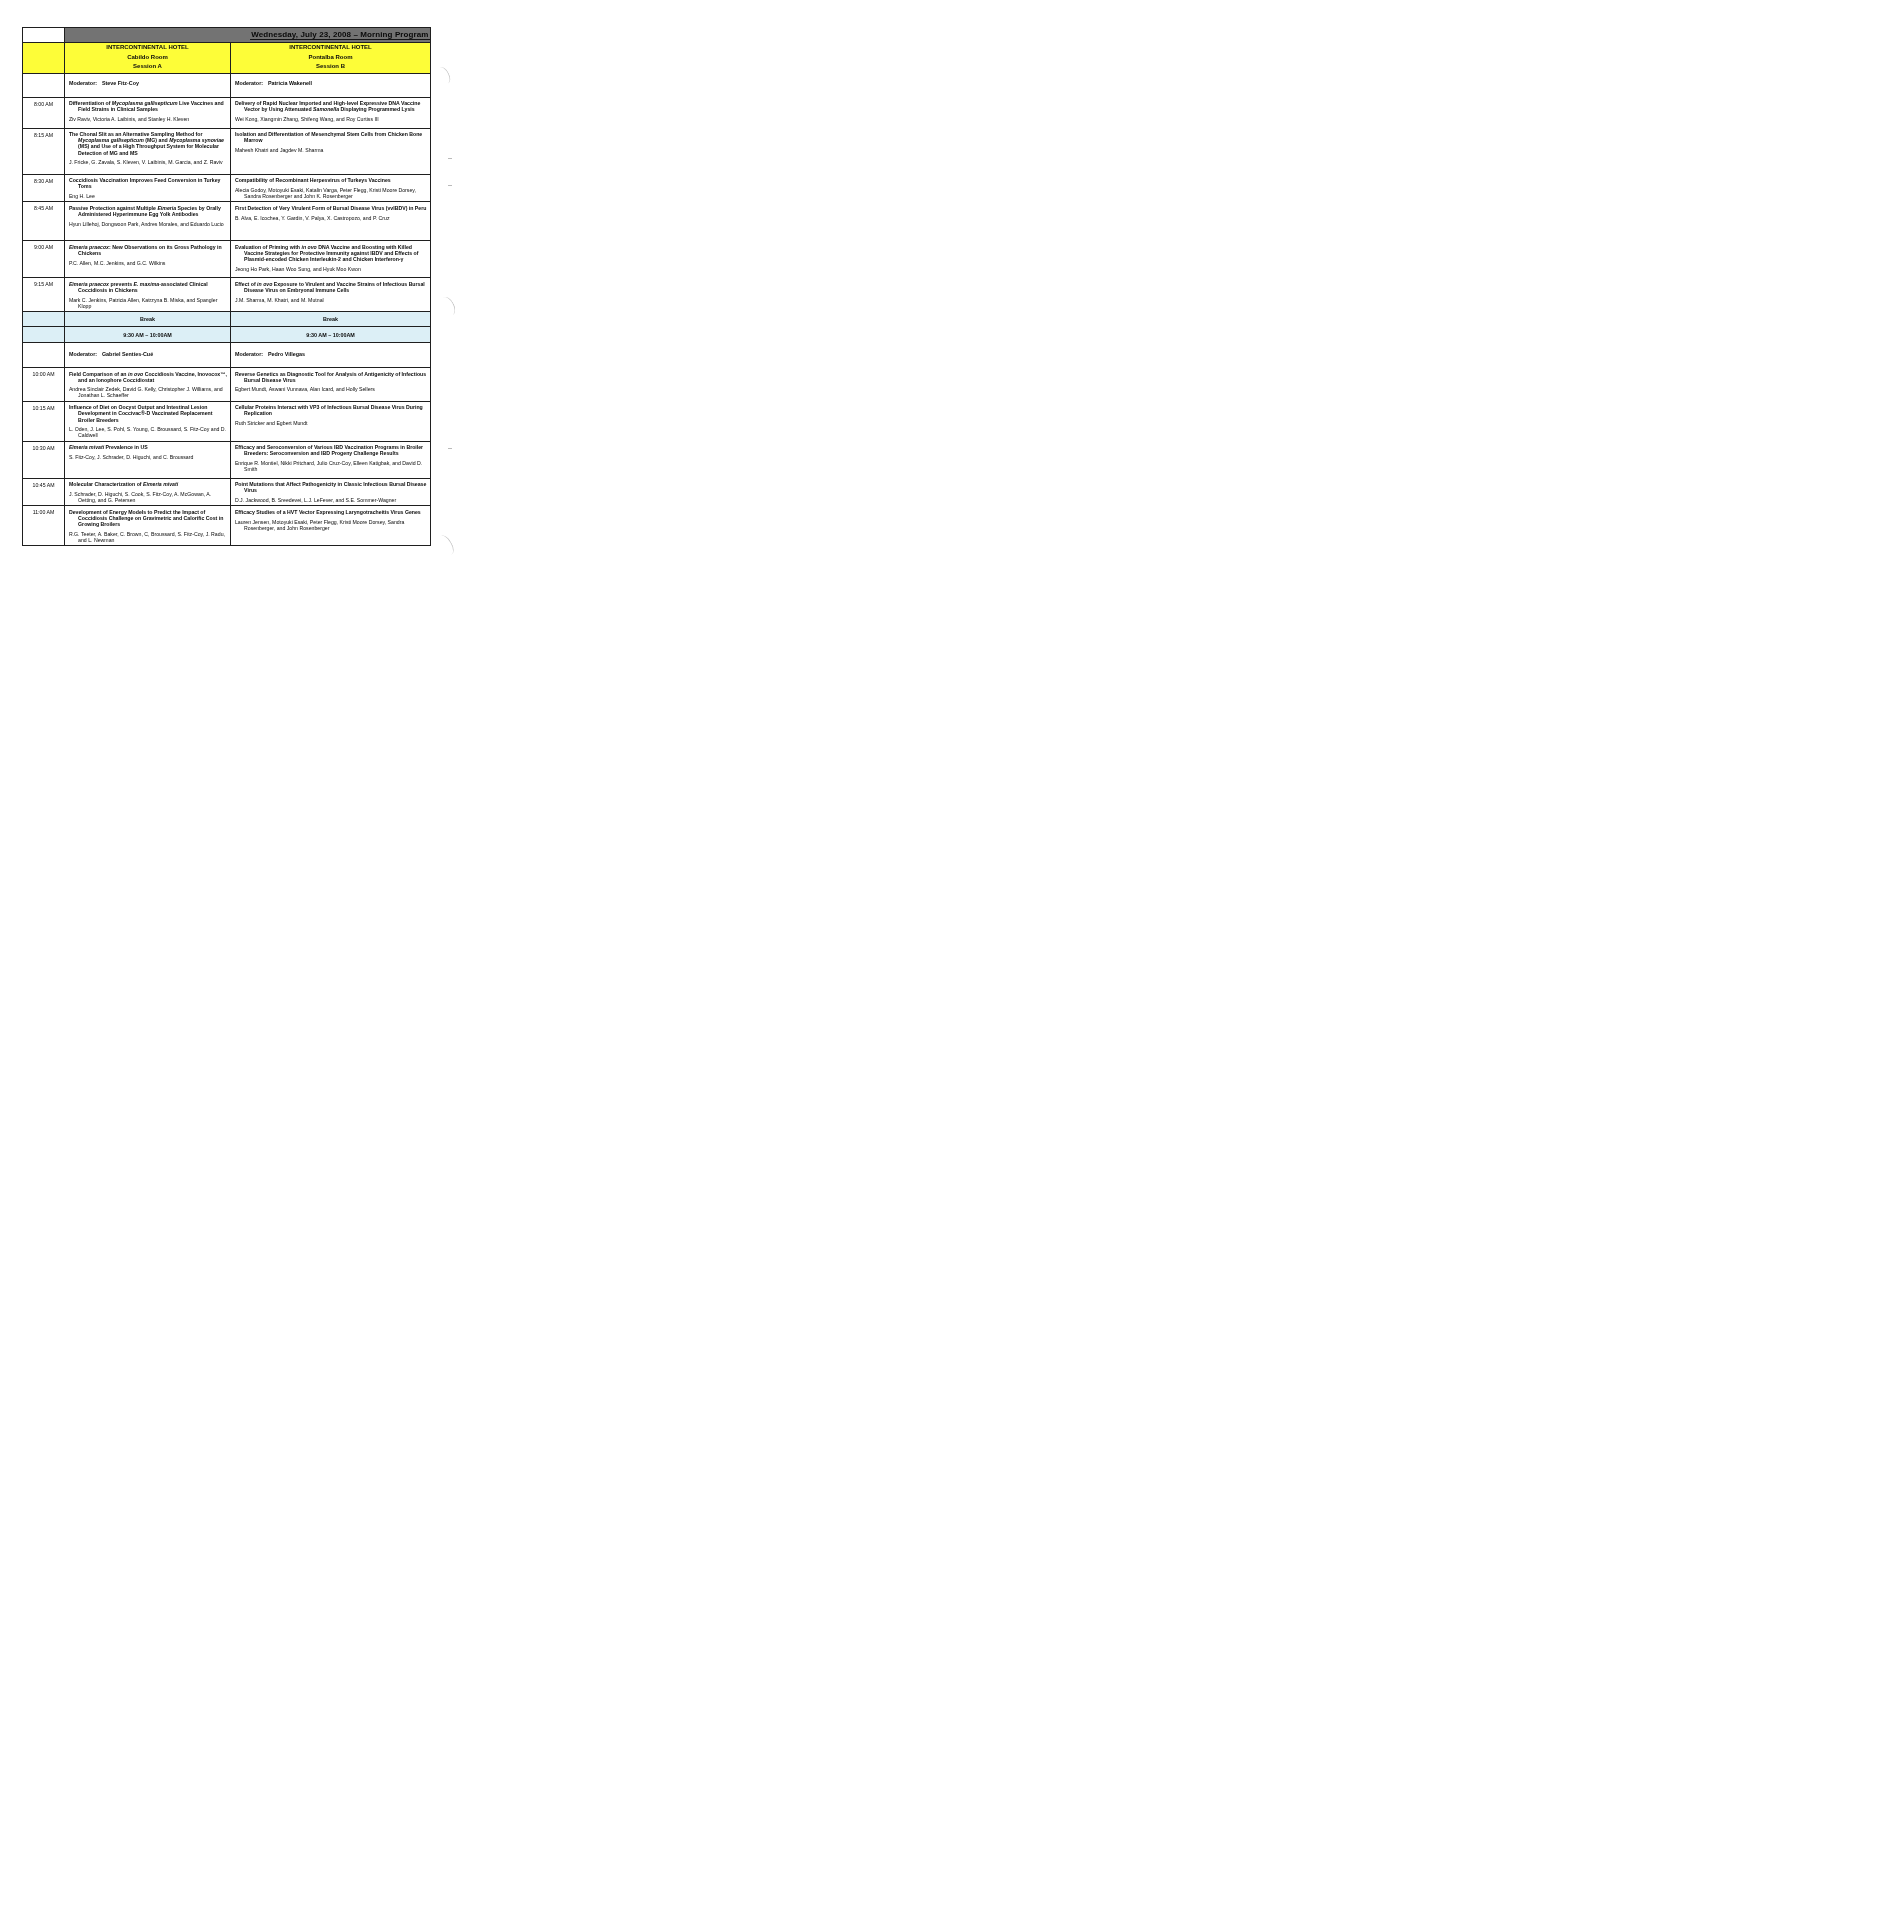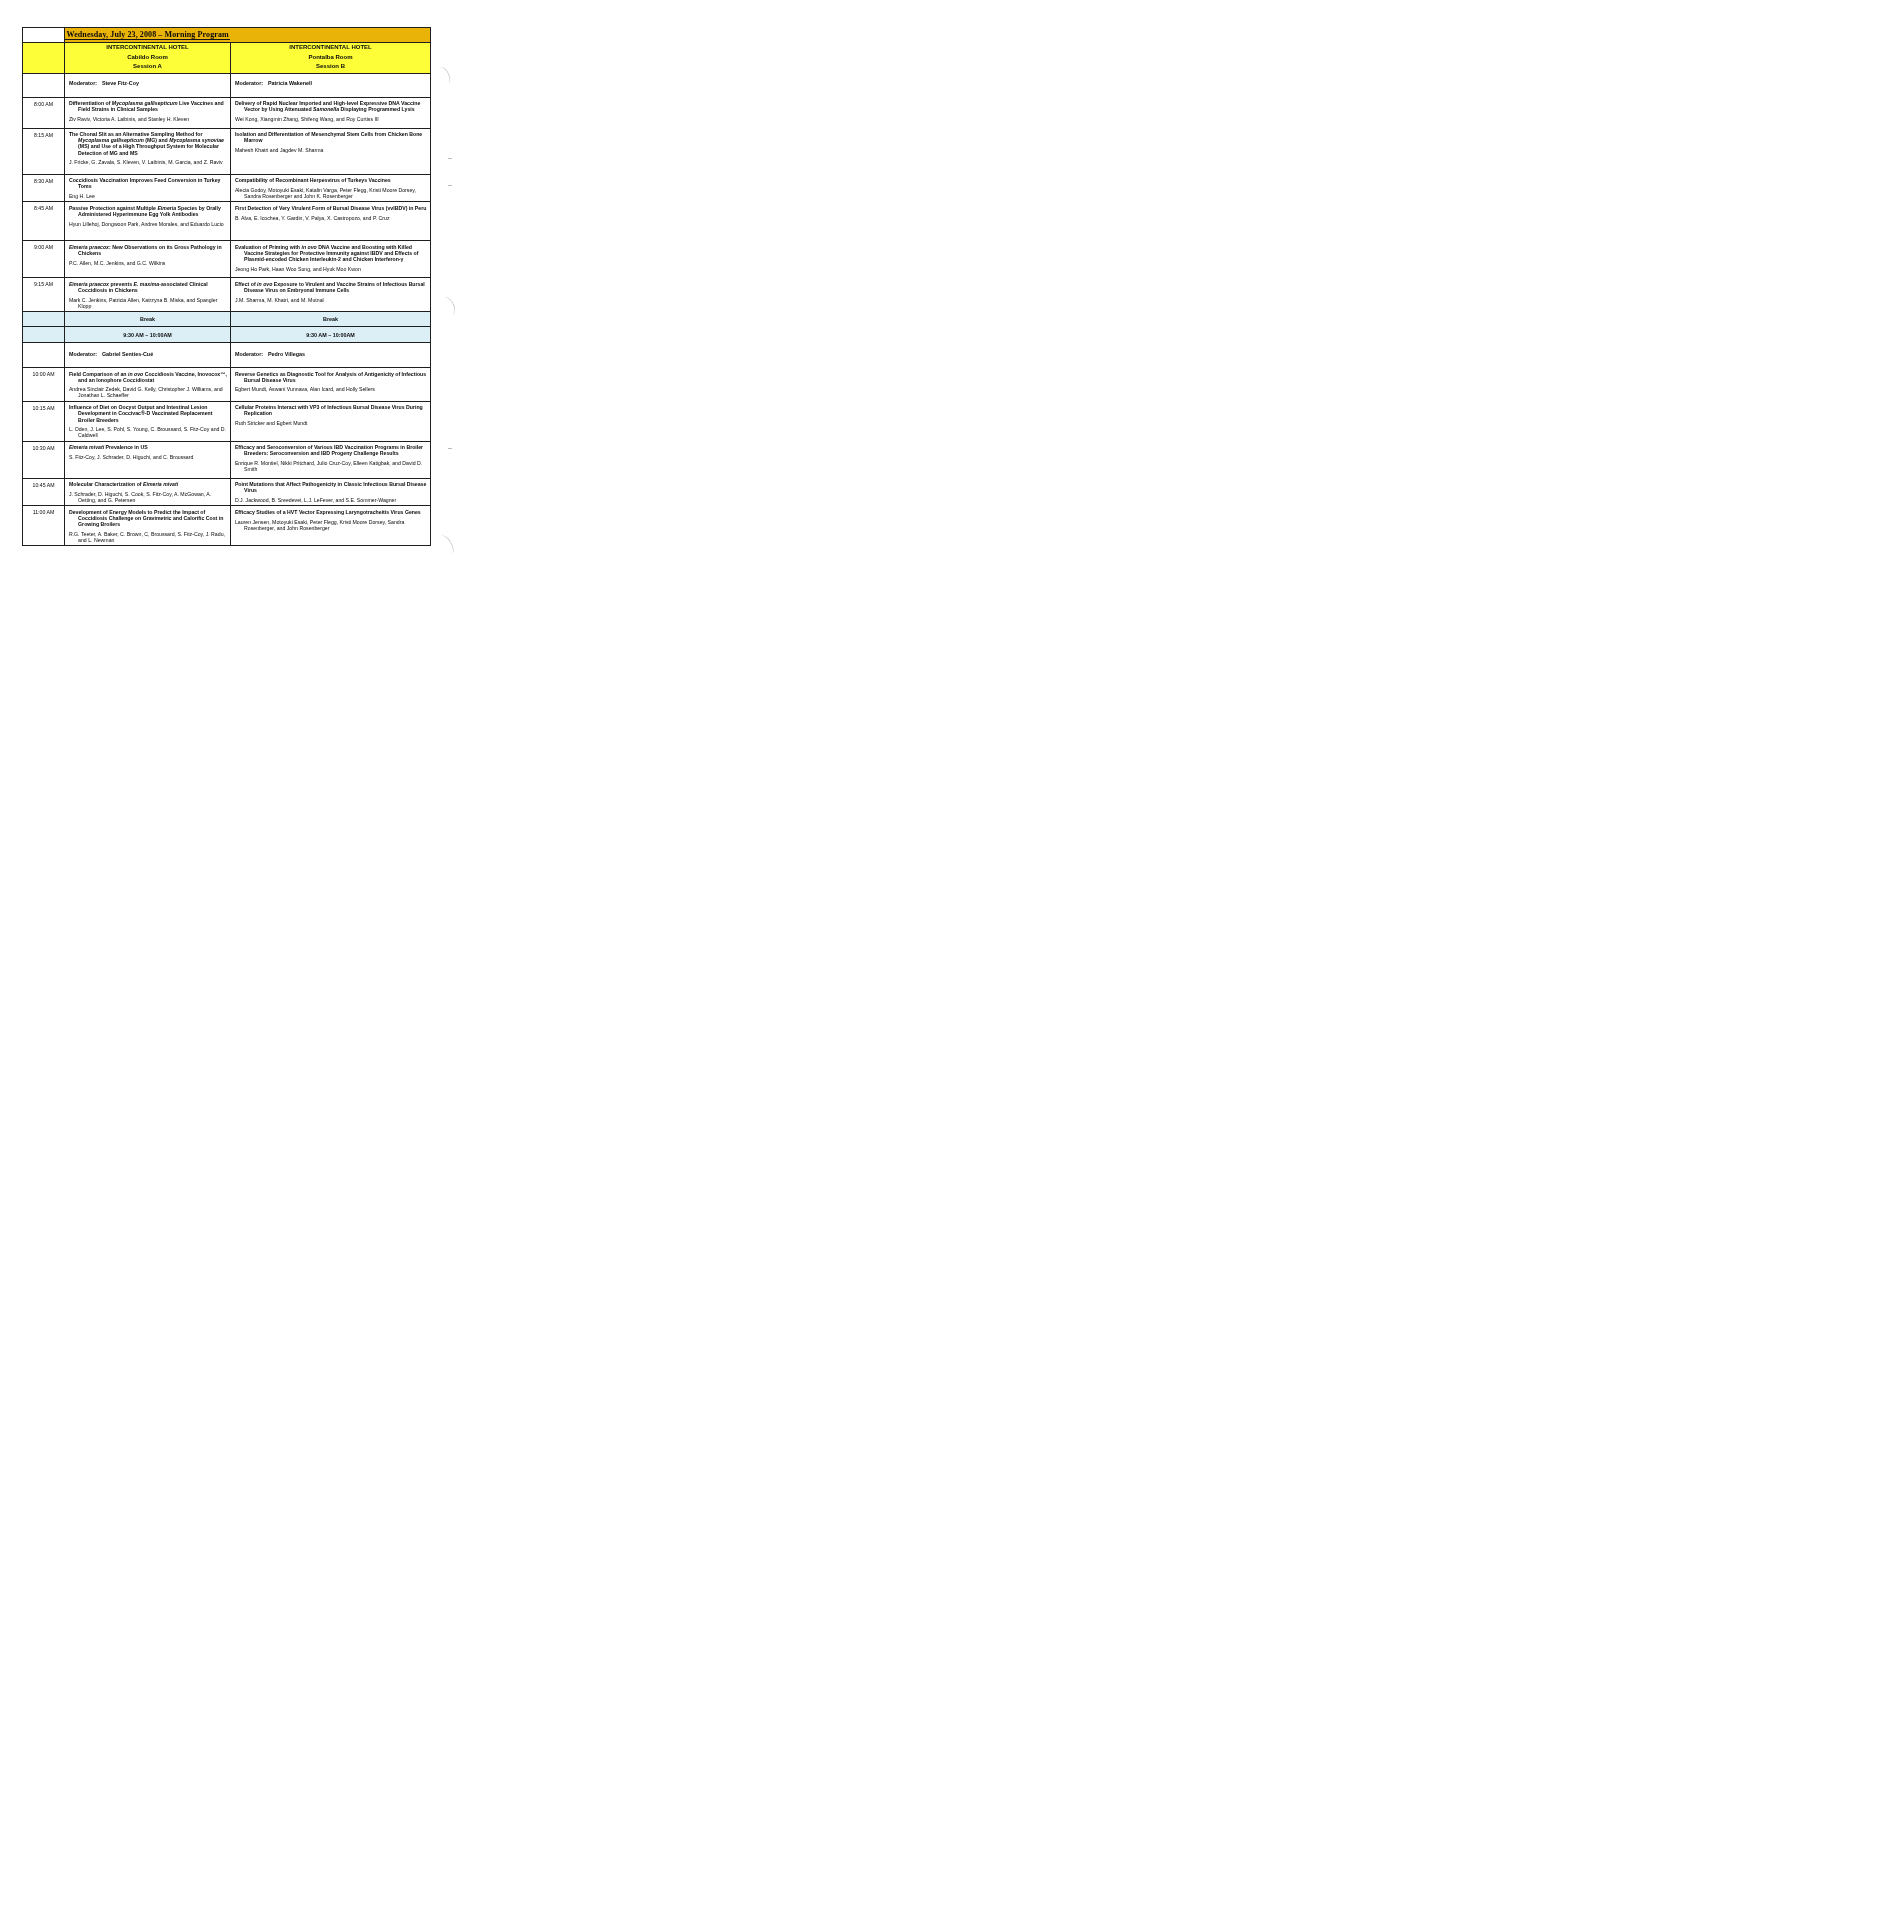--- a/index.html
+++ b/index.html
@@ -2,21 +2,21 @@
 <html style="font-size:6.2px"><head>
 <meta charset="utf-8">
 <style>
   html,body{margin:0;padding:0;background:#ffffff;}
   body{width:455px;height:599px;position:relative;font-family:"Liberation Sans",sans-serif;color:#0a0a0a;}
   #program-table{position:absolute;left:22px;top:27px;width:408px;border-collapse:collapse;table-layout:fixed;}
   col.c-time{width:42px;} col.c-a{width:166px;} col.c-b{width:200px;}
   td,th{border:0.6px solid #1f1f1f;vertical-align:top;padding:0;}
   
   .corner{background:#ffffff;}
-  .doc-title-cell{background:#eab308;text-align:left;vertical-align:middle;height:11.6px;padding:0.8px 0 1.2px 0;font-family:Liberation Serif, serif;}
+  .doc-title-cell{background:#737373;text-align:right;vertical-align:middle;height:11.6px;padding:0.8px 0 1.2px 0;}
   .doc-title-cell span{font-size:8px;font-weight:bold;letter-spacing:0.1px;border-bottom:1px solid #151515;padding:0 1.5px 0.4px 1.5px;}
   
   .venue{background:#fdfd38;text-align:center;font-weight:bold;font-size:6px;height:30px;vertical-align:middle;line-height:1.62;}
   .venue-corner{background:#fdfd38;}
   
   td.time{font-size:5.2px;text-align:center;padding-top:3.1px;background:#ffffff;}
   td.cell{padding:2.7px 3.1px 2.3px 3.9px;background:#ffffff;}
   .title{font-weight:bold;font-size:5.2px;line-height:1.17;padding-left:9.2px;text-indent:-9.2px;}
   .authors{font-size:5.2px;line-height:1.17;margin-top:3.5px;padding-left:9.2px;text-indent:-9.2px;}
   

